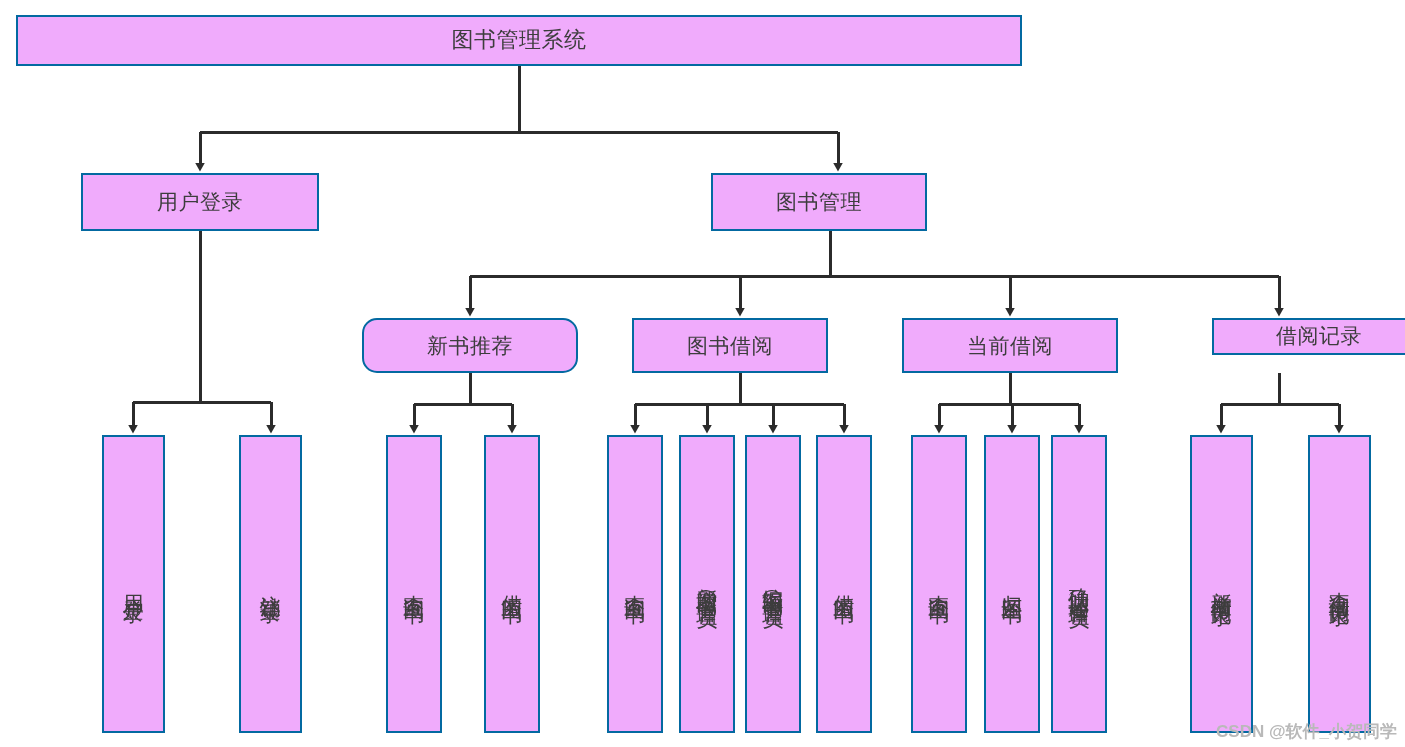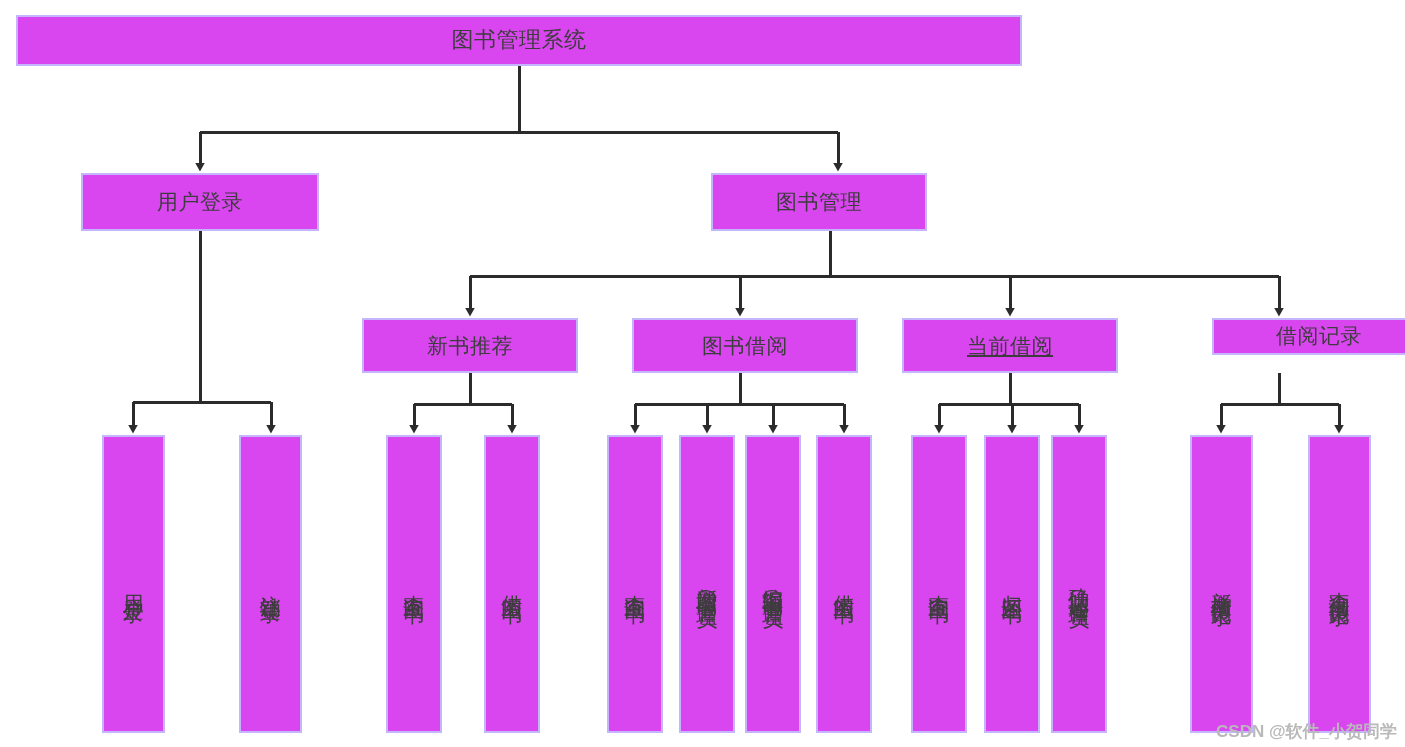--- a/index.html
+++ b/index.html
@@ -22,22 +22,22 @@
     position: absolute;
     left: 0;
     top: 0;
     width: 1405px;
     height: 747px;
     pointer-events: none;
   }
   .node {
     position: absolute;
     box-sizing: border-box;
-    background: #d946ef;
-    border: 2px solid #c4b5fd;
+    background: #f0abfc;
+    border: 2px solid #0369a1;
     display: flex;
     align-items: center;
     justify-content: center;
     color: #3d3d3d;
     letter-spacing: 0.5px;
     z-index: 2;
   }
   .node.h {
     font-size: 21px;
     line-height: 1.1;
@@ -127,23 +127,23 @@
       <path d="M1221,404 L1221,426" marker-end="url(#arrow)"></path>
       <path d="M1339,404 L1339,426" marker-end="url(#arrow)"></path>
     </g>
   </svg>
 
   <div class="node h root" style="left: 16px; top: 15px; width: 1006px; height: 51px;">图书管理系统</div>
 
   <div class="node h" style="left: 81px; top: 173px; width: 238px; height: 58px;">用户登录</div>
   <div class="node h" style="left: 711px; top: 173px; width: 216px; height: 58px;">图书管理</div>
 
-  <div class="node h" style="left: 362px; top: 318px; width: 216px; height: 55px;">新书推荐</div>
-  <div class="node h" style="left: 632px; top: 318px; width: 226px; height: 55px;">图书借阅</div>
-  <div class="node h" style="left: 902px; top: 318px; width: 216px; height: 55px; text-decoration: underline;">当前借阅</div>
+  <div class="node h" style="left: 362px; top: 318px; width: 216px; height: 55px; border-radius: 15px;">新书推荐</div>
+  <div class="node h" style="left: 632px; top: 318px; width: 196px; height: 55px;">图书借阅</div>
+  <div class="node h" style="left: 902px; top: 318px; width: 216px; height: 55px;">当前借阅</div>
   <div class="node h" style="left: 1212px; top: 318px; width: 214px; height: 37px; font-family: Liberation Serif, serif;">借阅记录</div>
 
   <div class="node v" style="left: 102px; top: 435px; width: 63px; height: 298px;">
     <span class="vtext">用户登录</span>
   </div>
   <div class="node v" style="left: 239px; top: 435px; width: 63px; height: 298px;">
     <span class="vtext">注销登录</span>
   </div>
   <div class="node v" style="left: 386px; top: 435px; width: 56px; height: 298px;">
     <span class="vtext">查询图书</span>

